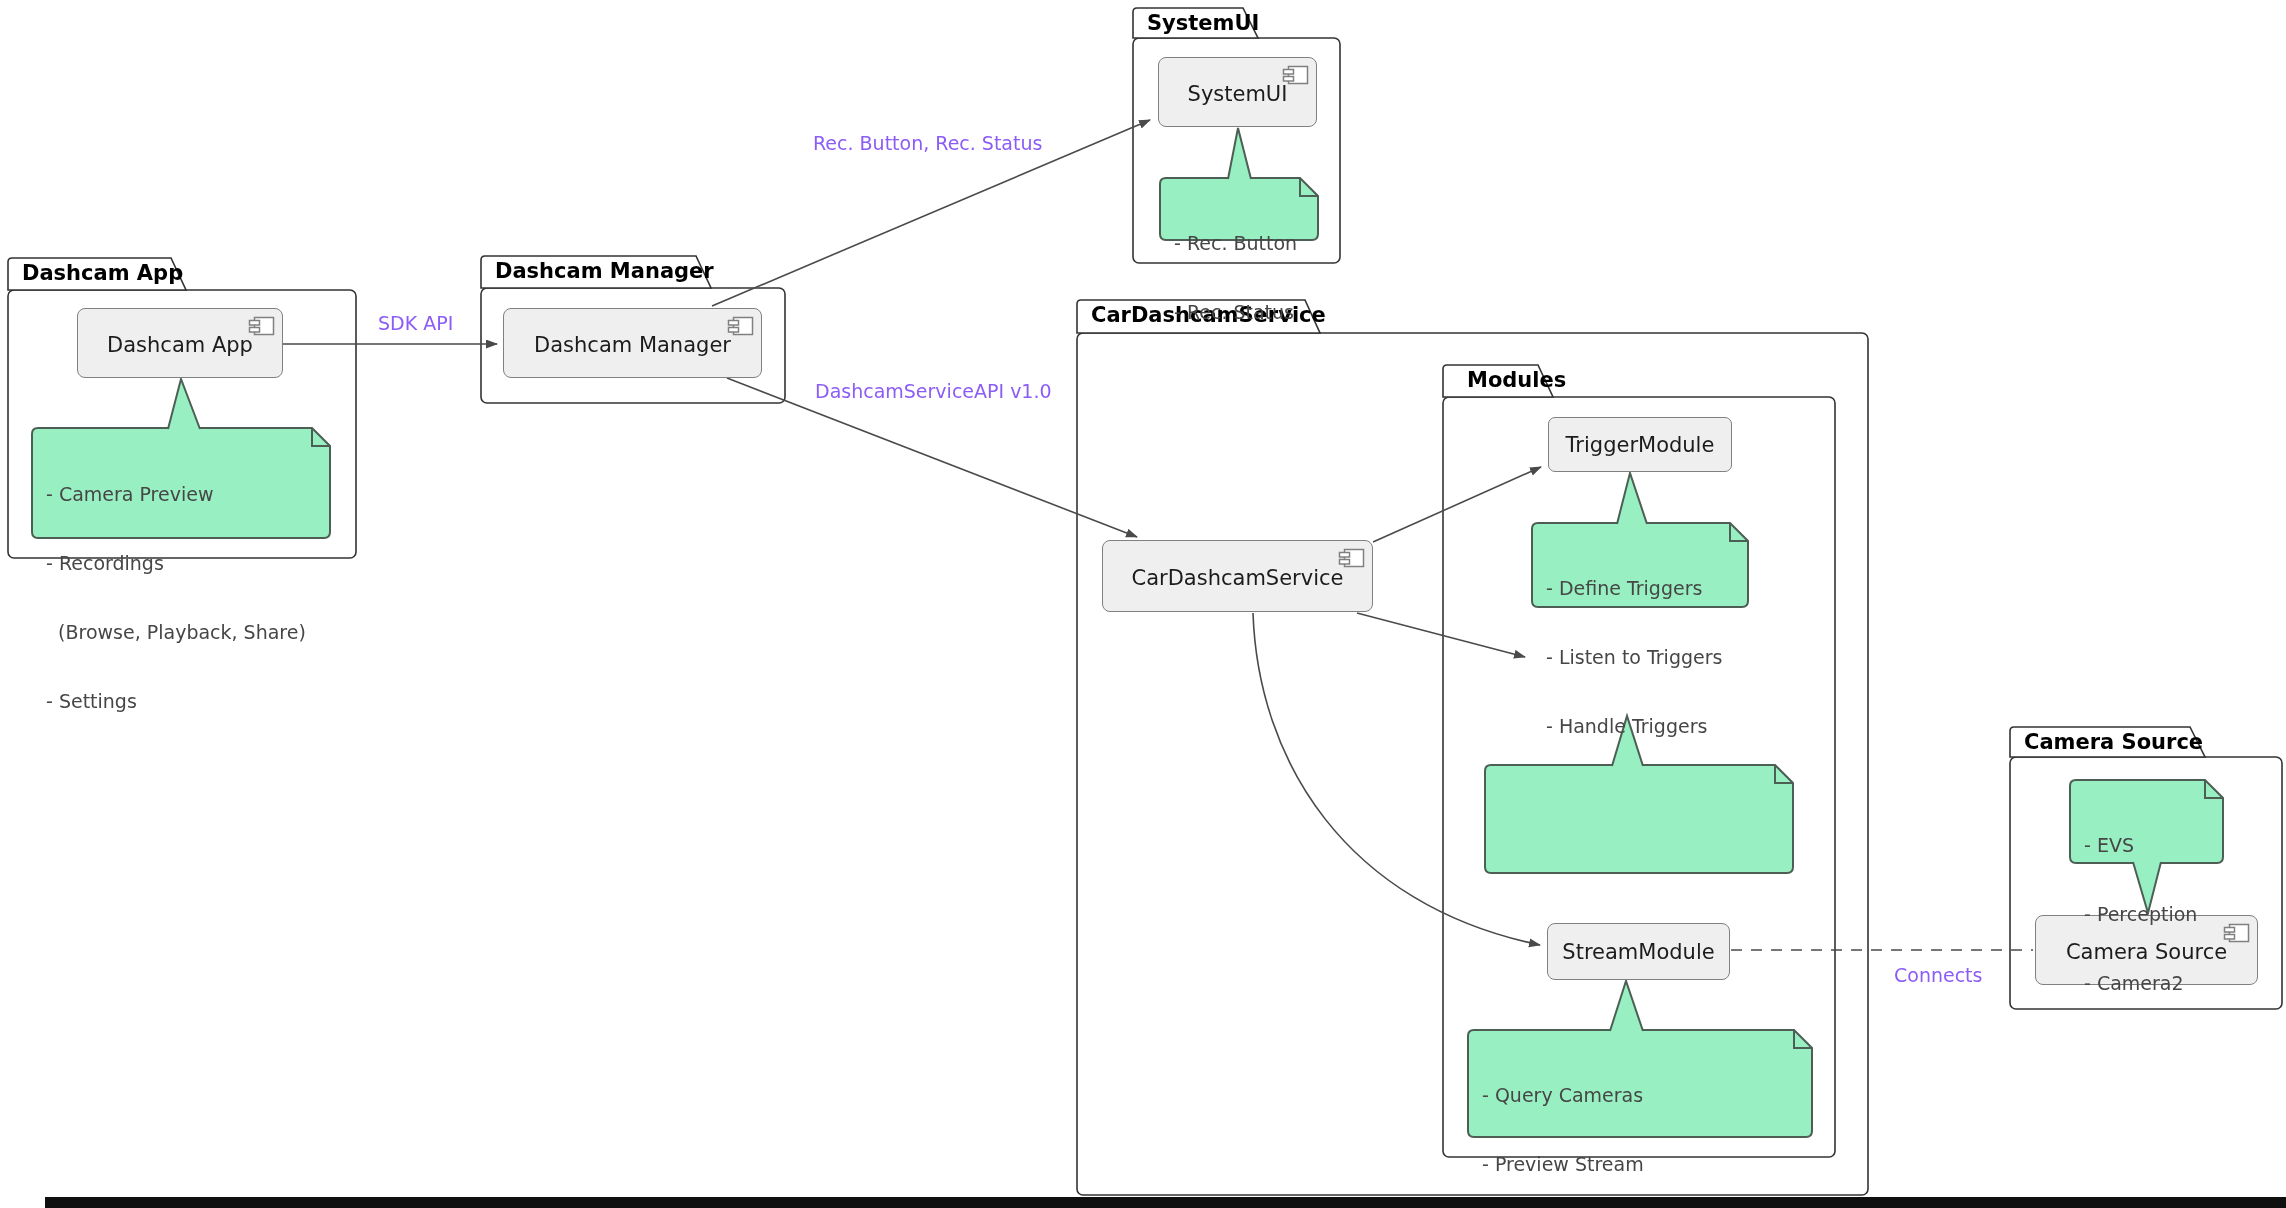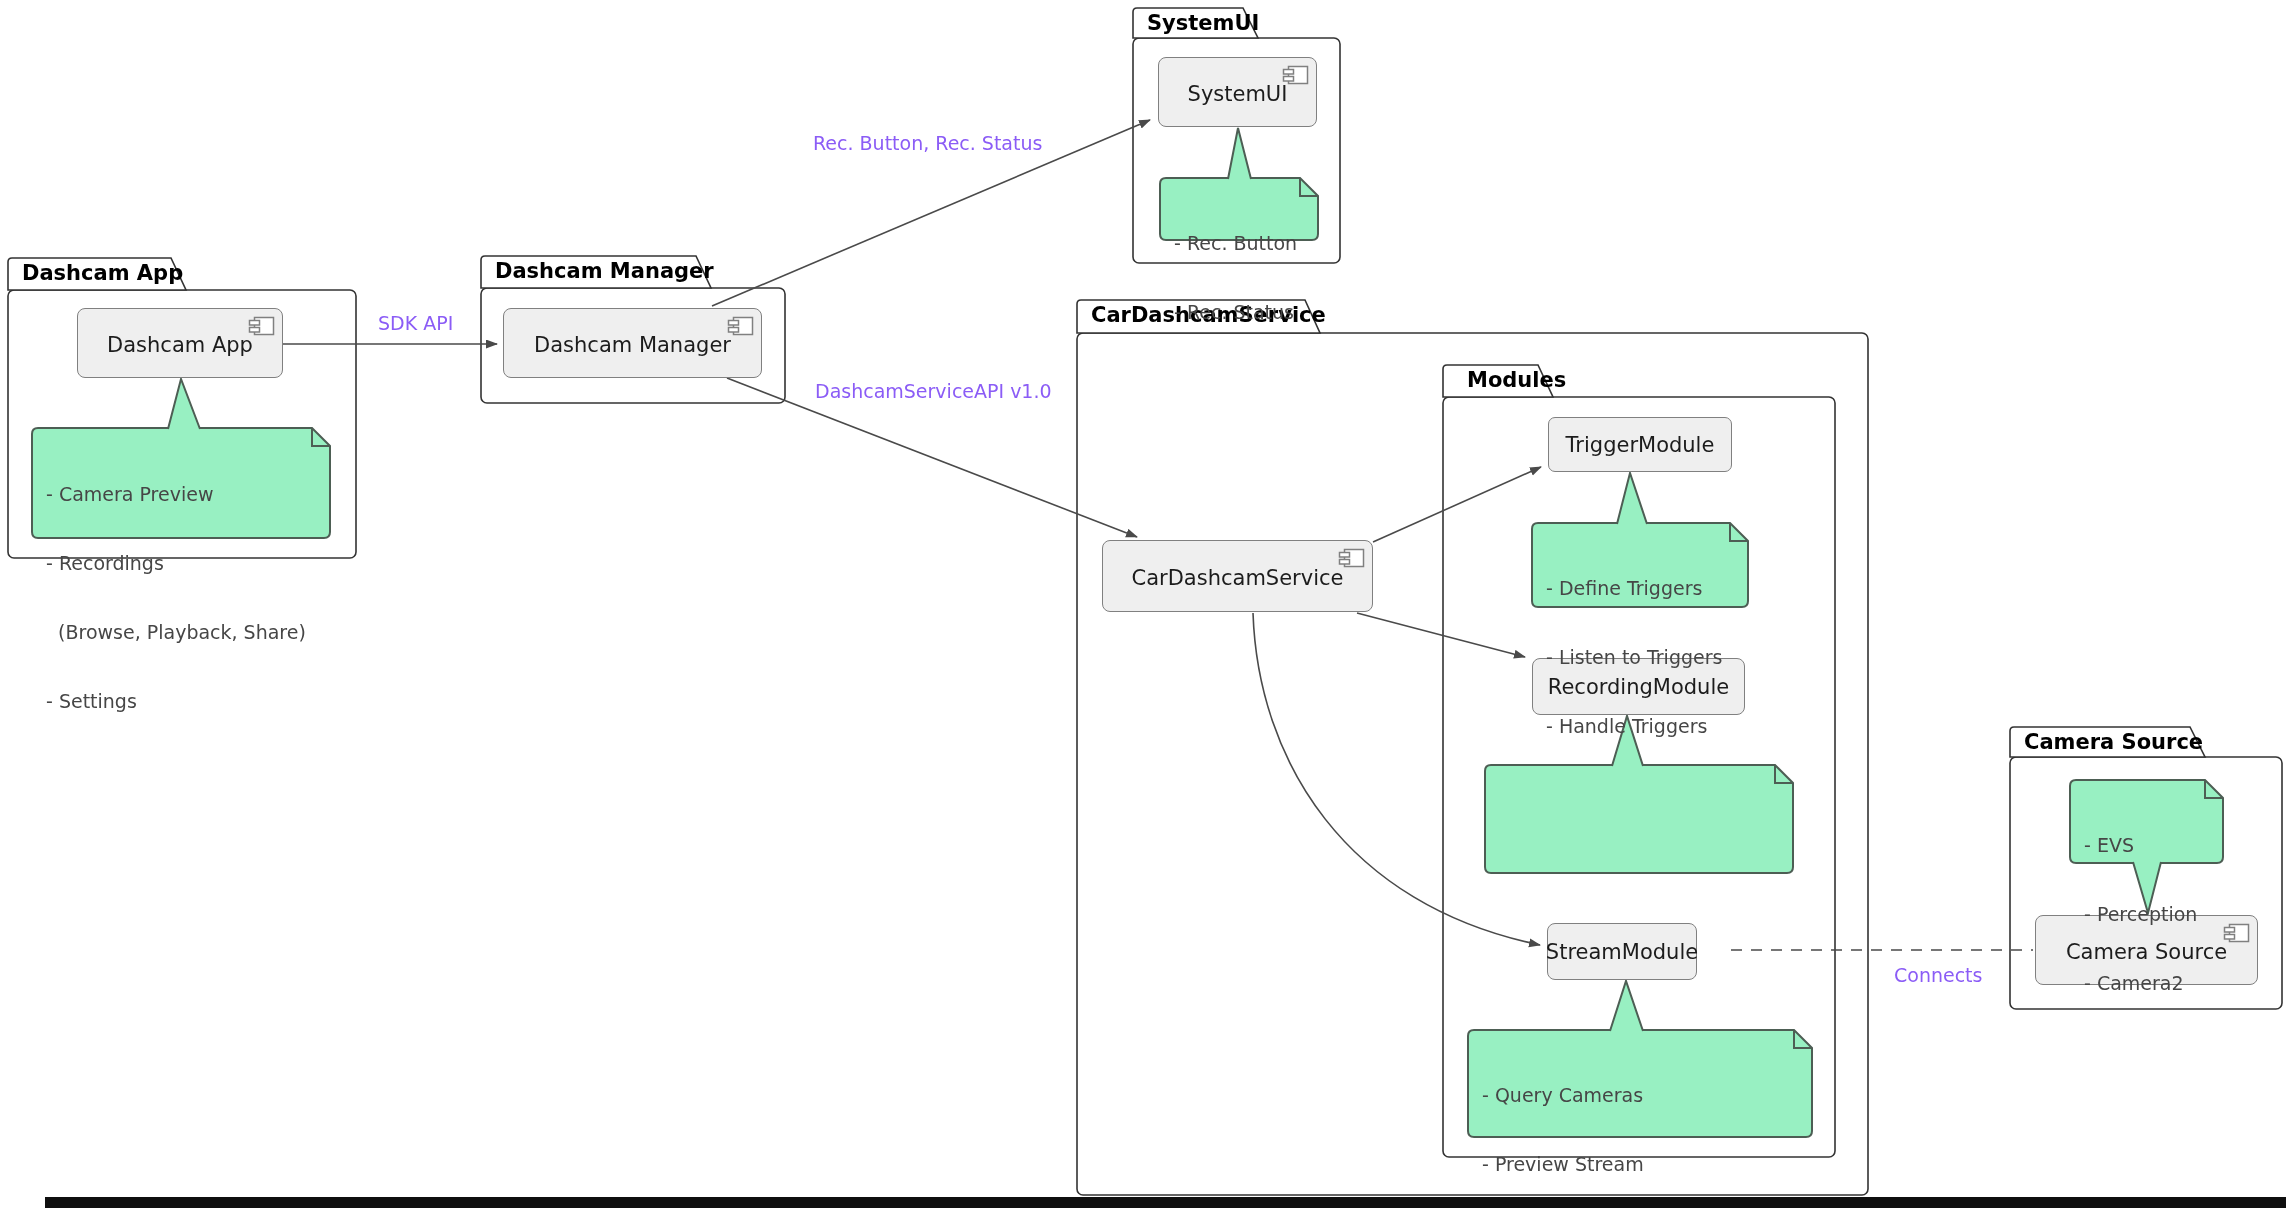--- a/index.html
+++ b/index.html
@@ -131,25 +131,22 @@
       <rect x="1.5" y="4.5" width="10" height="4.5" fill="#ffffff" stroke="#808080" stroke-width="1.5"></rect>
       <rect x="1.5" y="11.5" width="10" height="4.5" fill="#ffffff" stroke="#808080" stroke-width="1.5"></rect>
     </svg>
     <span class="label">CarDashcamService</span>
   </div>
 
   <div class="component" style="left:1548px;top:417px;width:184px;height:55px;border-radius:7px;">
     <span class="label" style="padding-top:0;">TriggerModule</span>
   </div>
 
-  <div class="component" style="left:1532px;top:658px;width:213px;height:57px;">
-    <span class="label" style="padding-top:0;">RecordingModule</span>
-  </div>
 
-  <div class="component" style="left:1547px;top:923px;width:150px;height:57px;">
+  <div class="component" style="left:1547px;top:923px;width:183px;height:57px;">
     <span class="label" style="padding-top:0;">StreamModule</span>
   </div>
 
   <div class="component" style="left:2035px;top:915px;width:223px;height:70px;">
     <svg class="comp-icon" width="27" height="21" viewBox="0 0 27 21">
       <rect x="6.5" y="1.5" width="19" height="17" fill="#ffffff" stroke="#808080" stroke-width="1.5"></rect>
       <rect x="1.5" y="4.5" width="10" height="4.5" fill="#ffffff" stroke="#808080" stroke-width="1.5"></rect>
       <rect x="1.5" y="11.5" width="10" height="4.5" fill="#ffffff" stroke="#808080" stroke-width="1.5"></rect>
     </svg>
     <span class="label">Camera Source</span>

